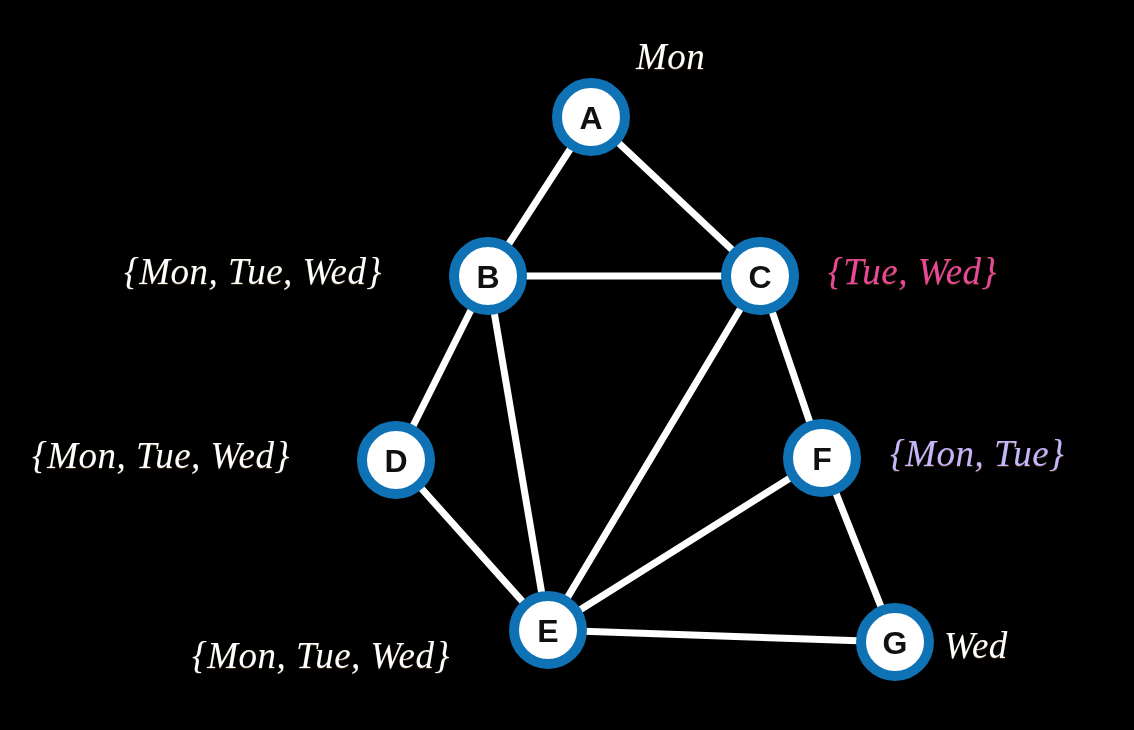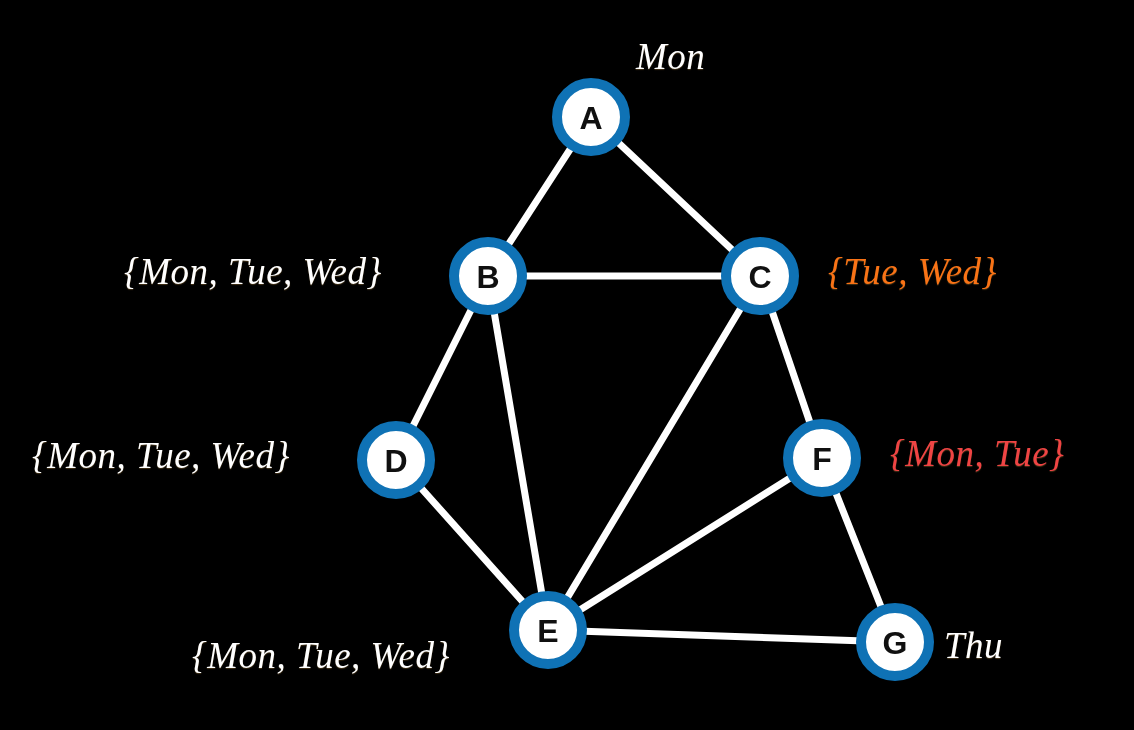--- a/index.html
+++ b/index.html
@@ -98,19 +98,19 @@
         </g>
         <g>
           <circle cx="895" cy="642" r="34" class="node-ring" fill="#ffffff" stroke="#0f72b5"></circle>
           <text x="895" y="643" class="node-letter" fill="#101010">G</text>
         </g>
       </g>
   </svg>
   <div id="labels-layer">
       <div class="domain-label lbl-right" style="left: 636px; top: 38px; color: rgb(255, 255, 255);">Mon</div>
       <div class="domain-label lbl-right" style="left: 124px; top: 253px; color: rgb(255, 255, 255);">{Mon, Tue, Wed}</div>
-      <div class="domain-label lbl-right" style="left: 828px; top: 253px; color: #f97316;">{Tue, Wed}</div>
+      <div class="domain-label lbl-right" style="left: 828px; top: 253px; color: #ec4899;">{Tue, Wed}</div>
       <div class="domain-label lbl-right" style="left: 32px; top: 437px; color: rgb(255, 255, 255);">{Mon, Tue, Wed}</div>
       <div class="domain-label lbl-right" style="left: 192px; top: 637px; color: rgb(255, 255, 255);">{Mon, Tue, Wed}</div>
-      <div class="domain-label lbl-right" style="left: 890px; top: 435px; color: #ef4444;">{Mon, Tue}</div>
-      <div class="domain-label lbl-right" style="left: 944px; top: 627px; color: rgb(255, 255, 255);">Thu</div>
+      <div class="domain-label lbl-right" style="left: 890px; top: 435px; color: #c4b5fd;">{Mon, Tue}</div>
+      <div class="domain-label lbl-right" style="left: 944px; top: 627px; color: rgb(255, 255, 255);">Wed</div>
     </div>
 </div>
 
 </body></html>

